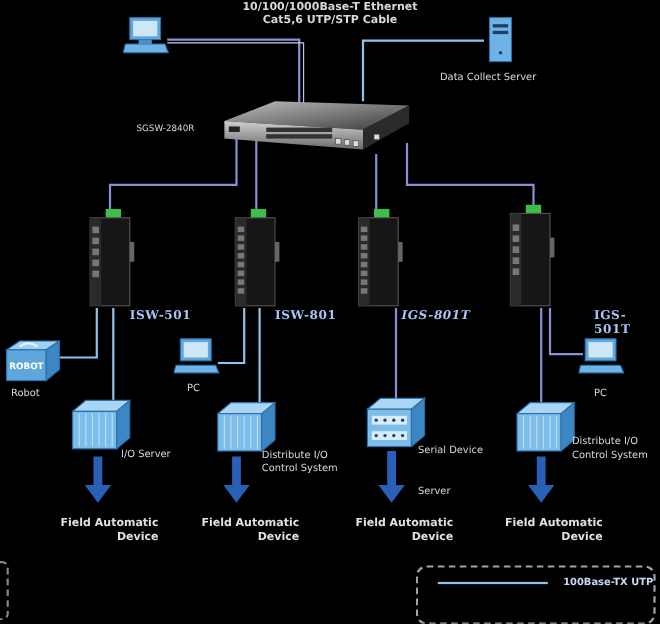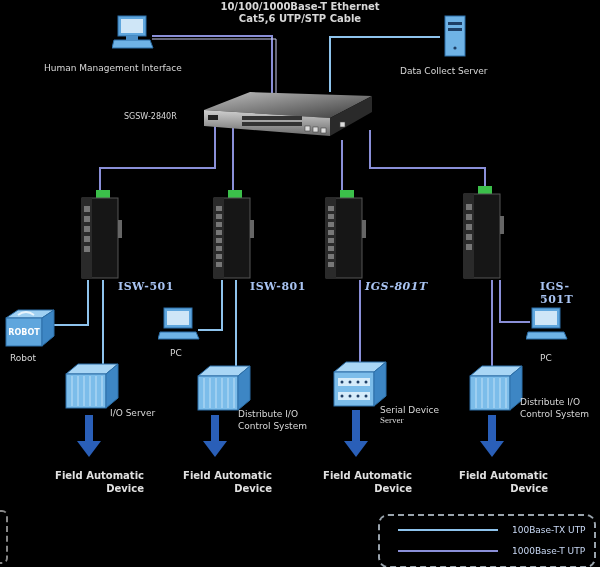--- a/index.html
+++ b/index.html
@@ -5,21 +5,21 @@
   html,body{margin:0;padding:0;background:#000;}
   body{width:600px;height:567px;overflow:hidden;position:relative;font-family:"DejaVu Sans",sans-serif;color:#e6e6e6;}
   #stage{position:absolute;left:0;top:0;width:513px;height:567px;}
   .lbl{position:absolute;font-size:9px;line-height:11px;color:#d8d8d8;white-space:nowrap;}
   .lbl.c{text-align:center;}
   .model{position:absolute;font-family:"DejaVu Serif",serif;font-weight:bold;font-size:11px;color:#a9c4f2;letter-spacing:0.5px;}
   .field{position:absolute;font-size:10px;line-height:13px;text-align:right;color:#e0e0e0;font-weight:bold;width:110px;}
   .legend-box{position:absolute;left:378px;top:514px;width:214px;height:50px;border:2px dashed #9aa4ad;border-radius:10px;}
   .legend-row{position:absolute;left:18px;height:12px;display:flex;align-items:center;}
   .legend-line{width:100px;height:2px;}
-  .legend-text{margin-left:14px;font-size:9px;color:#c9d9f5;font-weight:normal;}
+  .legend-text{margin-left:14px;font-size:9px;color:#c9d9f5;font-weight:bold;}
   .leftdash{position:absolute;left:-6px;top:510px;width:10px;height:50px;border:2px dashed #888;border-radius:6px;}
 </style>
 </head>
 <body>
 
 <div id="stage">
 
   <div class="lbl c" style="left:190px;top:1px;width:220px;font-size:10px;font-weight:bold;">10/100/1000Base-T Ethernet</div>
   <div class="lbl c" style="left:190px;top:13px;width:220px;font-size:10px;font-weight:bold;">Cat5,6 UTP/STP Cable</div>
 
@@ -66,21 +66,20 @@
         <polygon points="480,441 504,441 492,457"></polygon>
     </g>
   </svg>
 
   <svg style="position:absolute;left:112px;top:14px;" width="42" height="38">
     <rect x="6" y="2" width="28" height="20" fill="#5fa6dd" stroke="#2c6fa8"></rect>
     <rect x="9" y="5" width="22" height="14" fill="#cfe6f7"></rect>
     <polygon points="2,26 38,26 41,34 0,34" fill="#6fb3e6" stroke="#2c6fa8"></polygon>
     <rect x="14" y="22" width="12" height="4" fill="#4d90c8"></rect>
   </svg>
-  <div class="lbl" style="left:44px;top:63px;">Human Management Interface</div>
 
   <svg style="position:absolute;left:442px;top:14px;" width="26" height="44">
     <rect x="3" y="2" width="20" height="40" fill="#6fb3e6" stroke="#2c6fa8"></rect>
     <rect x="6" y="8" width="14" height="3" fill="#1e3f66"></rect>
     <rect x="6" y="14" width="14" height="3" fill="#1e3f66"></rect>
     <circle cx="13" cy="34" r="1.6" fill="#1e3f66"></circle>
   </svg>
   <div class="lbl" style="left:400px;top:66px;">Data Collect Server</div>
 
   <svg style="position:absolute;left:200px;top:88px;" width="175" height="55">
@@ -242,21 +241,21 @@
         <circle cx="18" cy="22" r="1.5"></circle>
         <circle cx="26" cy="22" r="1.5"></circle>
         <circle cx="34" cy="22" r="1.5"></circle>
         <circle cx="10" cy="36" r="1.5"></circle>
         <circle cx="18" cy="36" r="1.5"></circle>
         <circle cx="26" cy="36" r="1.5"></circle>
         <circle cx="34" cy="36" r="1.5"></circle>
       </g>
   </svg>
   <div class="lbl" style="left:380px;top:405px;">Serial Device</div>
-  <div class="lbl" style="left:380px;top:415px;font-family:Liberation Serif, serif;">Server</div>
+  <div class="lbl" style="left:380px;top:442px;">Server</div>
 
   <svg style="position:absolute;left:468px;top:364px;" width="56" height="48">
     <polygon points="2,12 14,2 54,2 42,12" fill="#a9d6f5" stroke="#2c6fa8"></polygon>
     <rect x="2" y="12" width="40" height="34" fill="#7cbdea" stroke="#2c6fa8"></rect>
     <polygon points="42,12 54,2 54,36 42,46" fill="#3d86c4" stroke="#2c6fa8"></polygon>
     <g stroke="#bfe0f7" stroke-width="1">
         <line x1="8" y1="14" x2="8" y2="44"></line>
         <line x1="14" y1="14" x2="14" y2="44"></line>
         <line x1="20" y1="14" x2="20" y2="44"></line>
         <line x1="26" y1="14" x2="26" y2="44"></line>
@@ -284,19 +283,15 @@
     <div>Device</div>
   </div>
 
   <div class="leftdash"></div>
 
   <div class="legend-box">
     <div class="legend-row" style="top:8px;">
       <div class="legend-line" id="lg0" style="background: rgb(142, 195, 236);"></div>
       <span class="legend-text">100Base-TX UTP</span>
     </div>
-    <div class="legend-row" style="top:29px;">
-      <div class="legend-line" id="lg1" style="background: rgb(138, 143, 216);"></div>
-      <span class="legend-text">1000Base-T UTP</span>
-    </div>
   </div>
 
 </div>
 
 </body></html>

